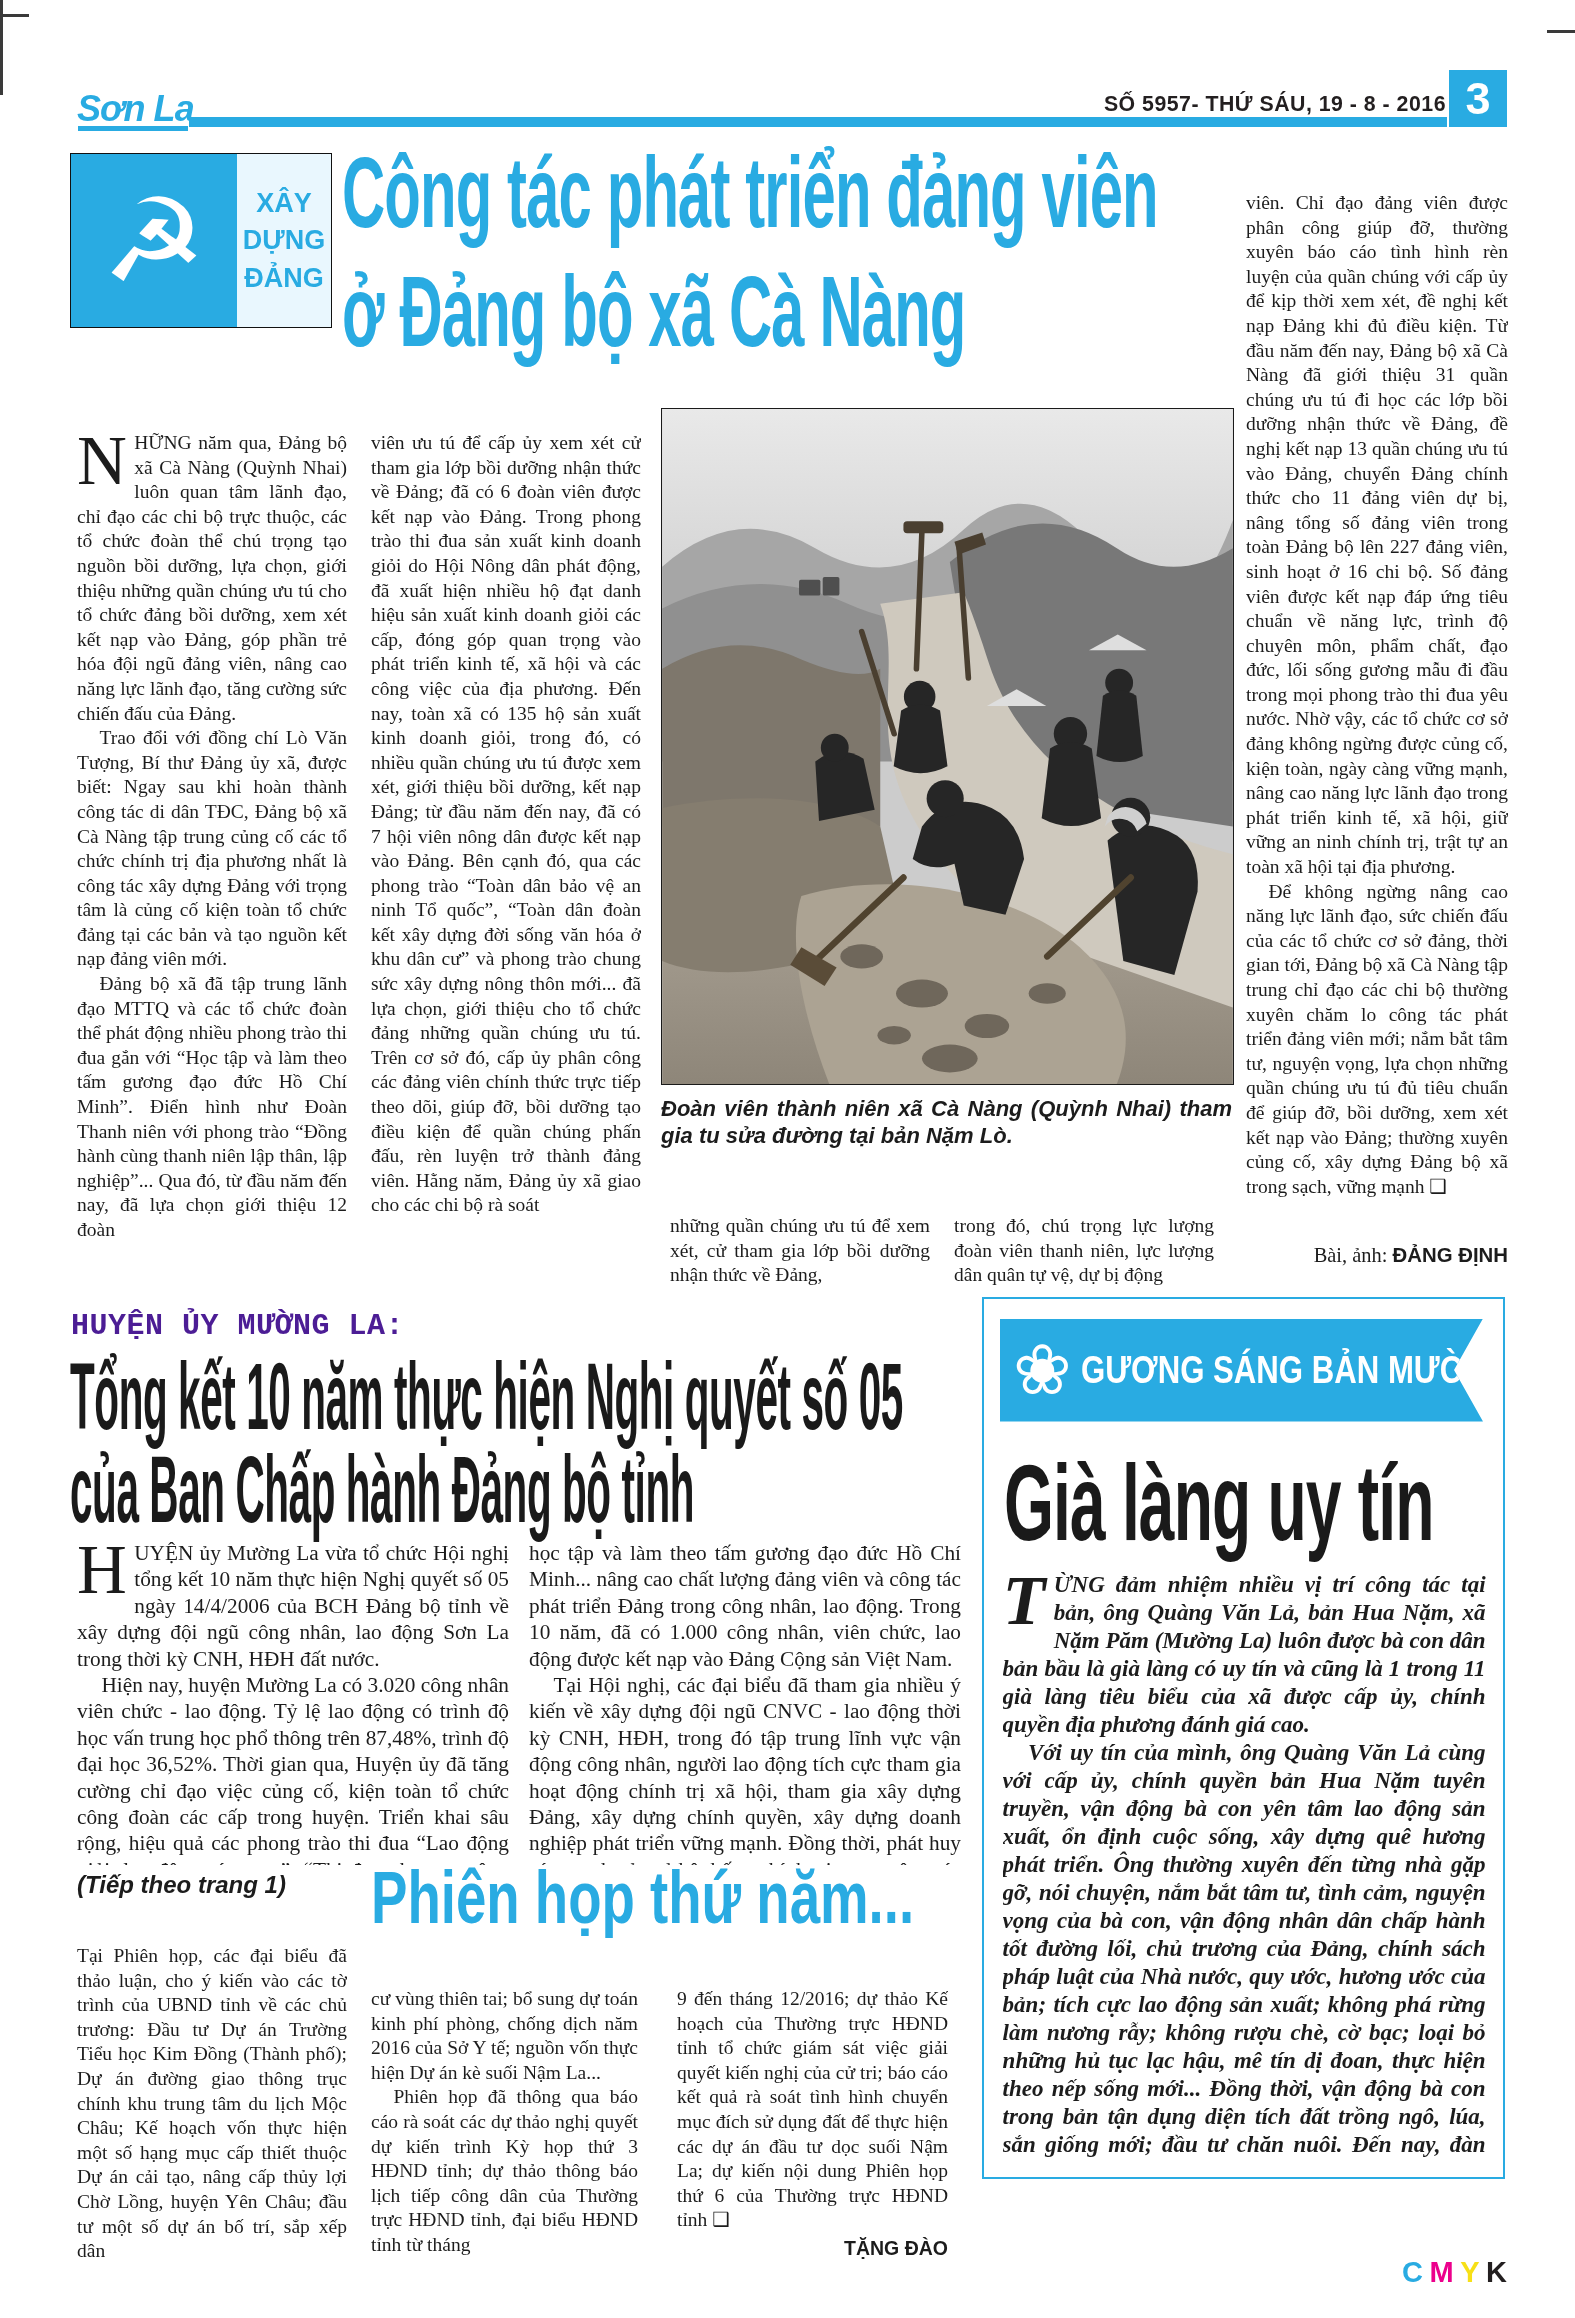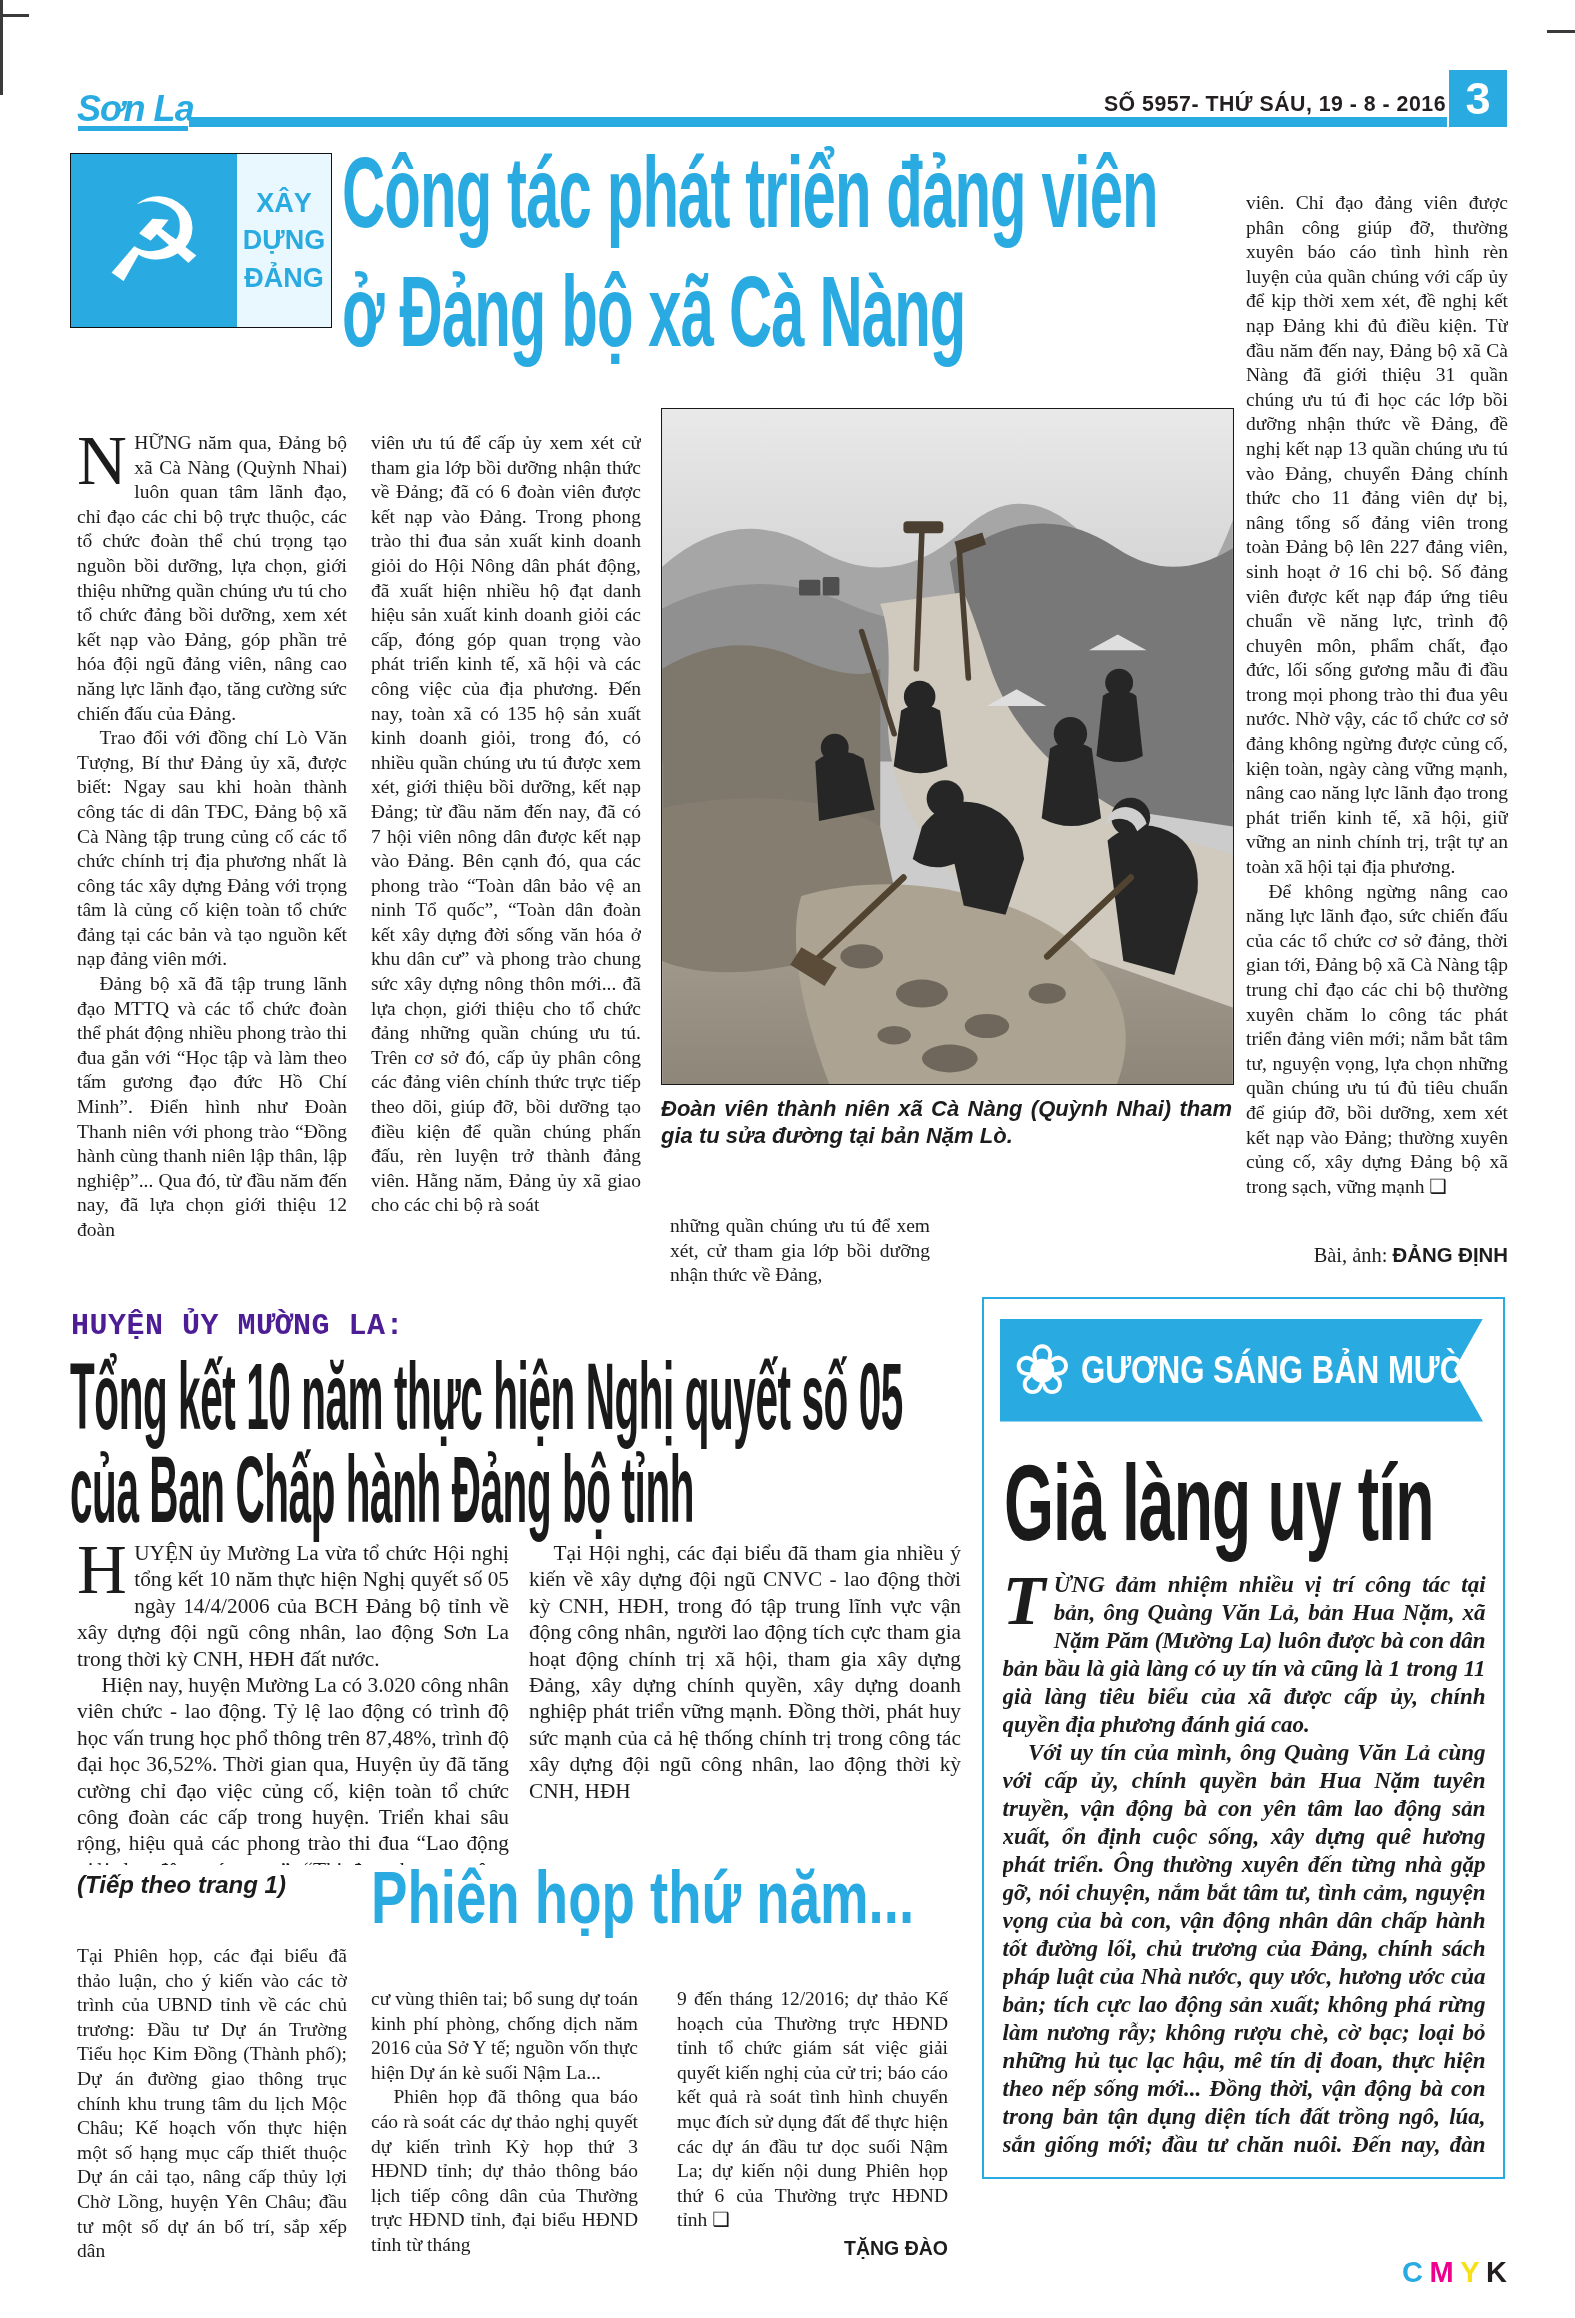--- a/index.html
+++ b/index.html
@@ -176,39 +176,43 @@
       </g>
       <path d="M300,1160 l76,44 l-26,40 l-74,-46 Z" fill="#5a4c38"></path>
     </svg>
   </div>
 
   <div class="caption" style="left:661px;top:1095px;width:571px;">Đoàn viên thành niên xã Cà Nàng (Quỳnh Nhai) tham gia tu sửa đường tại bản Nặm Lò.</div>
 
   <div class="bodytext sz-top" style="left:670px;top:1178px;width:260px;height:104px;">
     <p class="p-first"><span>những quần chúng ưu tú để xem xét, cử tham gia lớp bồi dưỡng nhận thức về Đảng,</span></p>
   </div>
+  <div class="bodytext sz-top" style="left:954px;top:1178px;width:260px;height:104px;">
+    <p class="p-first"><span>trong đó, chú trọng lực lượng đoàn viên thanh niên, lực lượng dân quân tự vệ, dự bị động</span></p>
+  </div>
 
   <div class="bodytext sz-top" style="left:1246px;top:155px;width:262px;height:1083px;">
     <p class="p-first"><span>viên. Chỉ đạo đảng viên được phân công giúp đỡ, thường xuyên báo cáo tình hình rèn luyện của quần chúng với cấp ủy để kịp thời xem xét, đề nghị kết nạp Đảng khi đủ điều kiện. Từ đầu năm đến nay, Đảng bộ xã Cà Nàng đã giới thiệu 31 quần chúng ưu tú đi học các lớp bồi dưỡng nhận thức về Đảng, đề nghị kết nạp 13 quần chúng ưu tú vào Đảng, chuyển Đảng chính thức cho 11 đảng viên dự bị, nâng tổng số đảng viên trong toàn Đảng bộ lên 227 đảng viên, sinh hoạt ở 16 chi bộ. Số đảng viên được kết nạp đáp ứng tiêu chuẩn về năng lực, trình độ chuyên môn, phẩm chất, đạo đức, lối sống gương mẫu đi đầu trong mọi phong trào thi đua yêu nước. Nhờ vậy, các tổ chức cơ sở đảng không ngừng được củng cố, kiện toàn, ngày càng vững mạnh, nâng cao năng lực lãnh đạo trong phát triển kinh tế, xã hội, giữ vững an ninh chính trị, trật tự an toàn xã hội tại địa phương.</span></p>
     <p><span>Để không ngừng nâng cao năng lực lãnh đạo, sức chiến đấu của các tổ chức cơ sở đảng, thời gian tới, Đảng bộ xã Cà Nàng tập trung chỉ đạo các chi bộ thường xuyên chăm lo công tác phát triển đảng viên mới; nắm bắt tâm tư, nguyện vọng, lựa chọn những quần chúng ưu tú đủ tiêu chuẩn để giúp đỡ, bồi dưỡng, xem xét kết nạp vào Đảng; thường xuyên củng cố, xây dựng Đảng bộ xã trong sạch, vững mạnh ❑</span></p>
   </div>
   <div class="abs" style="left:1246px;top:1244px;width:262px;text-align:right;font-size:20.4px;">
     <span>Bài, ảnh:</span>
     <span class="byline">ĐẢNG ĐỊNH</span>
   </div>
 
   <div class="kicker" style="left:71px;top:1309px;">HUYỆN ỦY MƯỜNG LA:</div>
   <div class="display hl-mid" style="left:70px;top:1342px;">Tổng kết 10 năm thực hiện Nghị quyết số 05</div>
   <div class="display hl-mid" style="left:70px;top:1435px;">của Ban Chấp hành Đảng bộ tỉnh</div>
 
   <div class="bodytext sz-mid" style="left:77px;top:1540px;width:432px;height:325px;">
     <p class="p-first"><span class="dropcap">H</span><span>UYỆN ủy Mường La vừa tổ chức Hội nghị tổng kết 10 năm thực hiện Nghị quyết số 05 ngày 14/4/2006 của BCH Đảng bộ tỉnh về xây dựng đội ngũ công nhân, lao động Sơn La trong thời kỳ CNH, HĐH đất nước.</span></p>
     <p><span>Hiện nay, huyện Mường La có 3.020 công nhân viên chức - lao động. Tỷ lệ lao động có trình độ học vấn trung học phổ thông trên 87,48%, trình độ đại học 36,52%. Thời gian qua, Huyện ủy đã tăng cường chỉ đạo việc củng cố, kiện toàn tổ chức công đoàn các cấp trong huyện. Triển khai sâu rộng, hiệu quả các phong trào thi đua “Lao động giỏi, lao động sáng tạo”, “Thi đua phục vụ công nghiệp hóa, hiện đại hóa nông nghiệp và phát triển nông thôn”, “Xây dựng đời sống văn hóa ở cơ sở”,</span></p>
   </div>
   <div class="bodytext sz-mid" style="left:529px;top:1540px;width:432px;height:325px;">
+    <p class="p-first"><span>học tập và làm theo tấm gương đạo đức Hồ Chí Minh... nâng cao chất lượng đảng viên và công tác phát triển Đảng trong công nhân, lao động. Trong 10 năm, đã có 1.000 công nhân, viên chức, lao động được kết nạp vào Đảng Cộng sản Việt Nam.</span></p>
     <p><span>Tại Hội nghị, các đại biểu đã tham gia nhiều ý kiến về xây dựng đội ngũ CNVC - lao động thời kỳ CNH, HĐH, trong đó tập trung lĩnh vực vận động công nhân, người lao động tích cực tham gia hoạt động chính trị xã hội, tham gia xây dựng Đảng, xây dựng chính quyền, xây dựng doanh nghiệp phát triển vững mạnh. Đồng thời, phát huy sức mạnh của cả hệ thống chính trị trong công tác xây dựng đội ngũ công nhân, lao động thời kỳ CNH, HĐH</span></p>
 
   </div>
 
   <div class="note-cont" style="left:77px;top:1871px;width:270px;">(Tiếp theo trang 1)</div>
   <div class="bodytext sz-top" style="left:77px;top:1908px;width:270px;height:325px;">
     <p class="p-first"><span>Tại Phiên họp, các đại biểu đã thảo luận, cho ý kiến vào các tờ trình của UBND tỉnh về các chủ trương: Đầu tư Dự án Trường Tiểu học Kim Đồng (Thành phố); Dự án đường giao thông trục chính khu trung tâm du lịch Mộc Châu; Kế hoạch vốn thực hiện một số hạng mục cấp thiết thuộc Dự án cải tạo, nâng cấp thủy lợi Chờ Lồng, huyện Yên Châu; đầu tư một số dự án bố trí, sắp xếp dân</span></p>
   </div>
 
   <div class="display hl-cont" style="left:371px;top:1856px;">Phiên họp thứ năm...</div>

